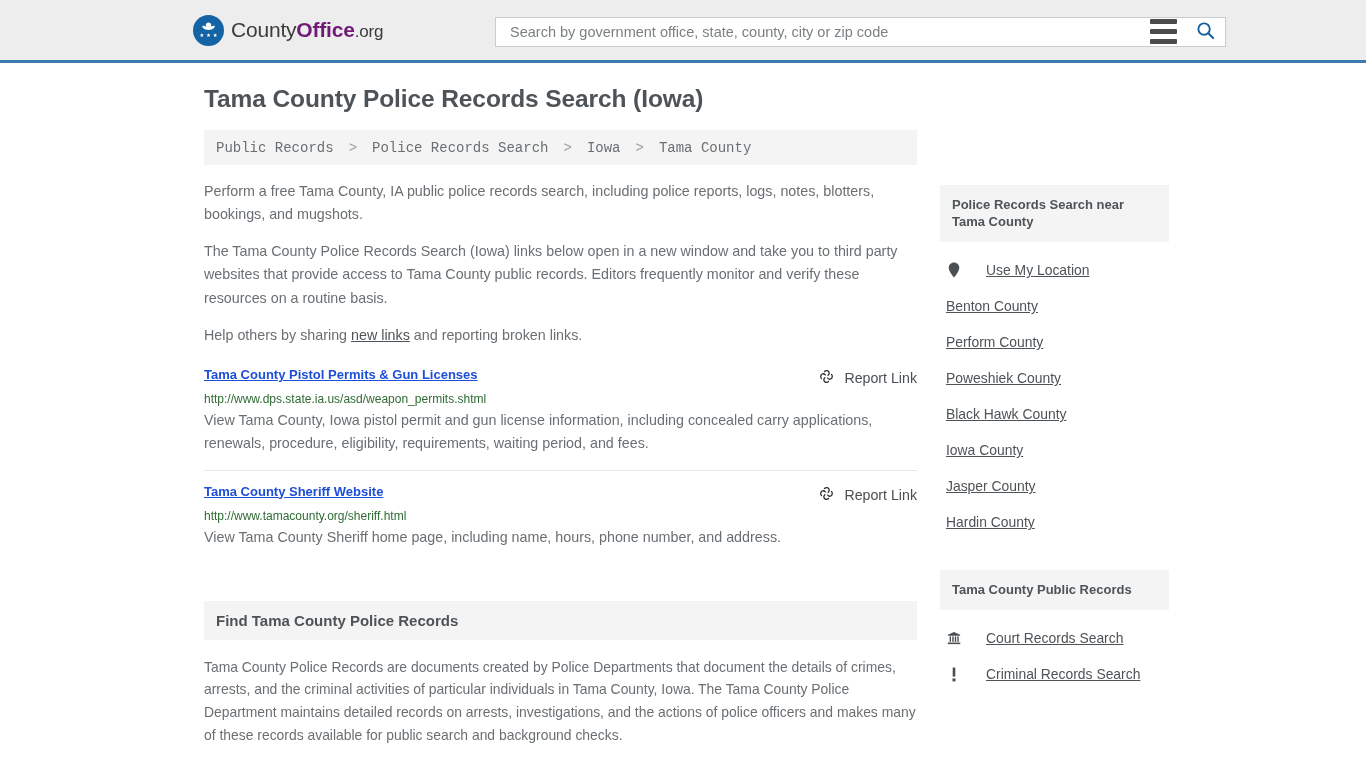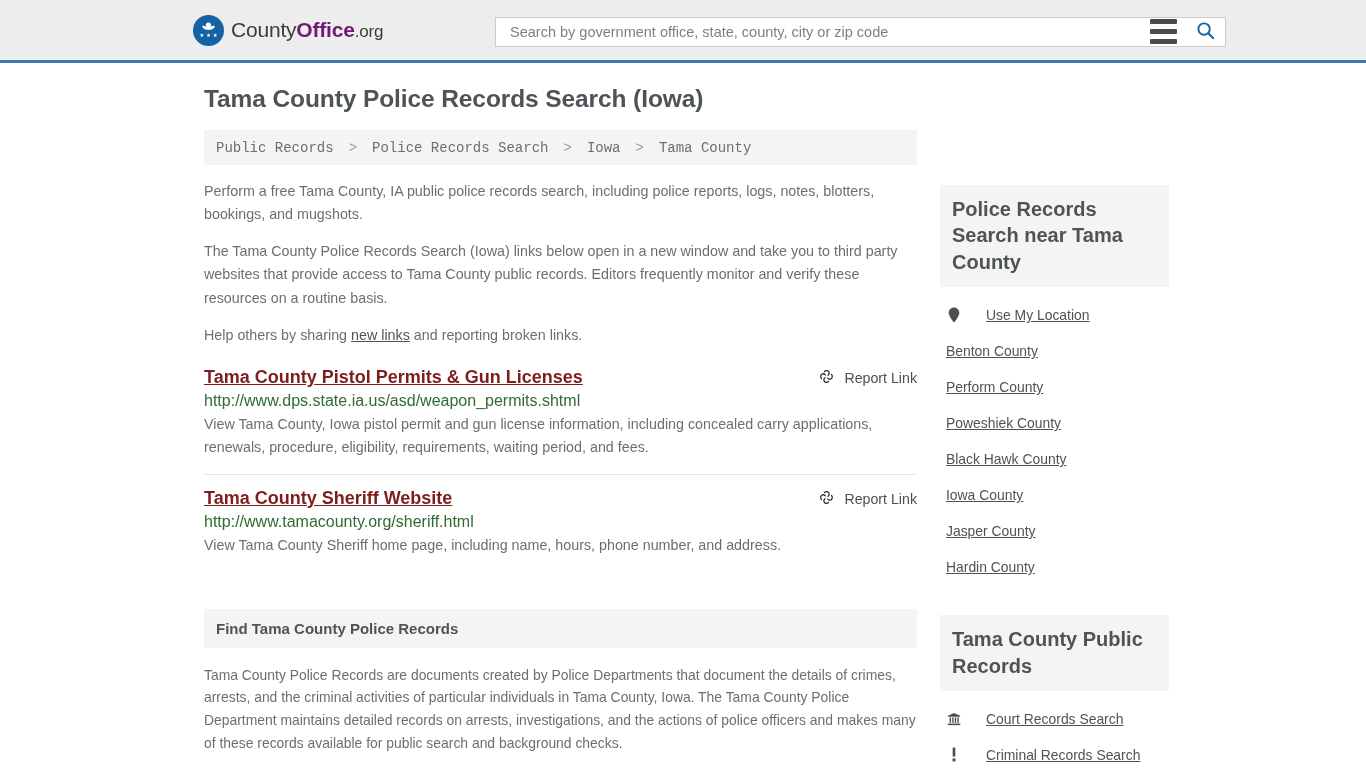--- a/index.html
+++ b/index.html
@@ -156,38 +156,38 @@
   .result + .result {
     border-top: 1px solid #e8e8e8;
     padding-top: 13px;
   }
   .result-head {
     display: flex;
     justify-content: space-between;
     align-items: flex-start;
   }
   .result-title {
-    font-size: 18px;
+    font-size: 13px;
     font-weight: bold;
-    color: #7f1d1d;
+    color: #1d4ed8;
     text-decoration: underline;
     cursor: pointer;
   }
   .report-link {
     display: flex;
     align-items: center;
     gap: 9px;
     font-size: 14.2px;
     color: #4a4f53;
     cursor: pointer;
     white-space: nowrap;
     padding-top: 1px;
   }
   .result-url {
-    font-size: 16px;
+    font-size: 12px;
     color: #2f6b33;
     margin-top: 4px;
     cursor: pointer;
   }
   .result-desc {
     font-size: 14.3px;
     line-height: 1.63;
     color: #6a6f73;
     margin-top: 3px;
   }
@@ -214,21 +214,21 @@
     font-weight: bold;
     color: #4e5357;
     margin-top: 17px;
   }
 
   
   .side-panel + .side-panel { margin-top: 30px; }
   .side-head {
     background: #f4f4f4;
     padding: 11px 12px 12px 12px;
-    font-size: 20px;
+    font-size: 13px;
     font-weight: bold;
     color: #4e5357;
     line-height: 1.32;
   }
   .side-list { padding: 0; margin: 0; list-style: none; }
   .side-list li {
     display: flex;
     align-items: center;
     gap: 25px;
     padding: 0 0 0 6px;

